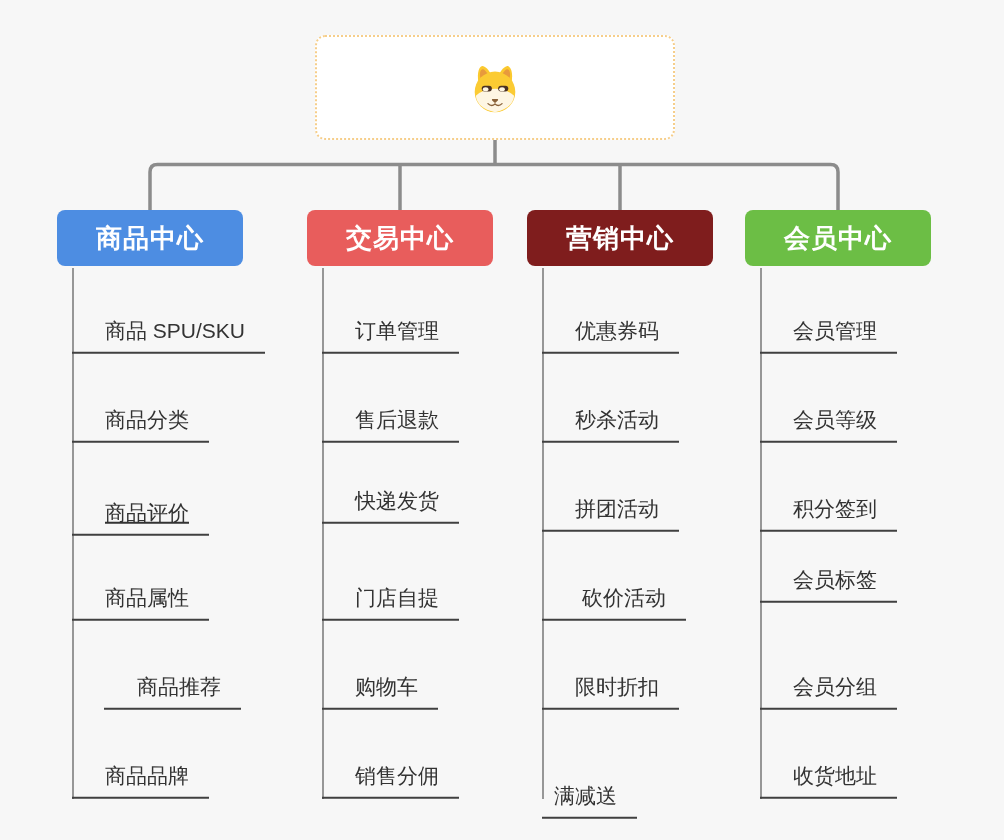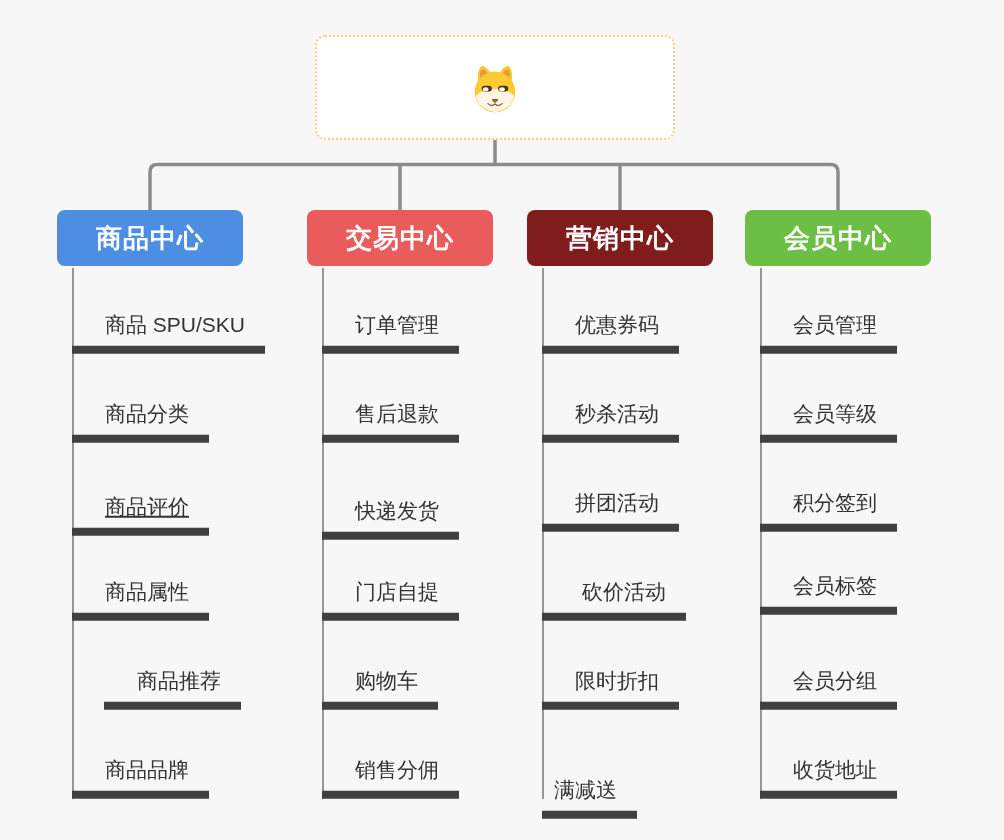--- a/index.html
+++ b/index.html
@@ -64,21 +64,21 @@
     position: absolute;
     top: 268px;
     height: 531px;
     border-left: 2px solid #979797;
   }
   .child-item {
     position: absolute;
     left: -2px;
     transform: translateY(-100%);
     white-space: nowrap;
-    border-bottom: 8px solid #404040;
+    border-bottom: 2px solid #404040;
     padding: 0 20px 8px 33px;
     font-size: 21px;
     color: #333333;
     line-height: 1.25;
     cursor: pointer;
   }
 </style>
 </head>
 <body>
 
@@ -119,38 +119,38 @@
         <div class="child-item" style="top: 175px;">商品分类</div>
         <div class="child-item" style="top: 268px; text-decoration: underline;">商品评价</div>
         <div class="child-item" style="top: 353px;">商品属性</div>
         <div class="child-item" style="top: 442px; margin-left: 32px;">商品推荐</div>
         <div class="child-item" style="top: 531px;">商品品牌</div>
       </div>
       <div class="branch-header" style="left: 307px; background: rgb(232, 93, 92);">交易中心</div>
       <div class="branch-col" style="left: 322px;">
         <div class="child-item" style="top: 86px;">订单管理</div>
         <div class="child-item" style="top: 175px;">售后退款</div>
-        <div class="child-item" style="top: 272px;">快递发货</div>
+        <div class="child-item" style="top: 256px;">快递发货</div>
         <div class="child-item" style="top: 353px;">门店自提</div>
         <div class="child-item" style="top: 442px;">购物车</div>
         <div class="child-item" style="top: 531px;">销售分佣</div>
       </div>
       <div class="branch-header" style="left: 527px; background: #7f1d1d;">营销中心</div>
       <div class="branch-col" style="left: 542px;">
         <div class="child-item" style="top: 86px;">优惠券码</div>
         <div class="child-item" style="top: 175px;">秒杀活动</div>
         <div class="child-item" style="top: 264px;">拼团活动</div>
         <div class="child-item" style="top: 353px; padding-left: 40px;">砍价活动</div>
         <div class="child-item" style="top: 442px;">限时折扣</div>
         <div class="child-item" style="top: 551px; padding-left: 12px;">满减送</div>
       </div>
       <div class="branch-header" style="left: 745px; background: rgb(108, 190, 69);">会员中心</div>
       <div class="branch-col" style="left: 760px;">
         <div class="child-item" style="top: 86px;">会员管理</div>
         <div class="child-item" style="top: 175px;">会员等级</div>
         <div class="child-item" style="top: 264px;">积分签到</div>
-        <div class="child-item" style="top: 347px;">会员标签</div>
+        <div class="child-item" style="top: 335px;">会员标签</div>
         <div class="child-item" style="top: 442px;">会员分组</div>
         <div class="child-item" style="top: 531px;">收货地址</div>
       </div>
     </div>
 
 </div>
 
 </body></html>

